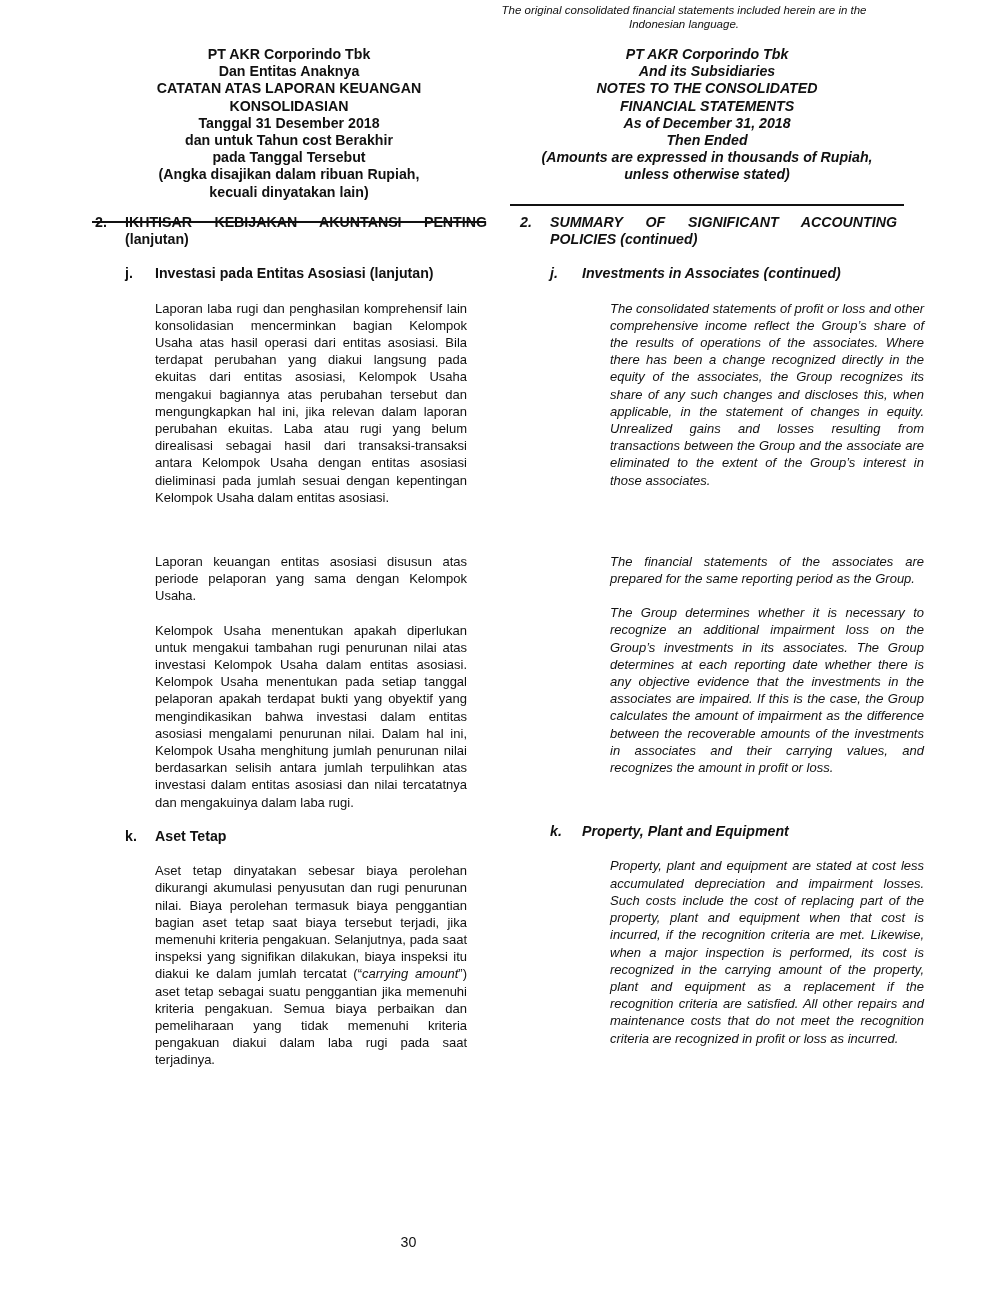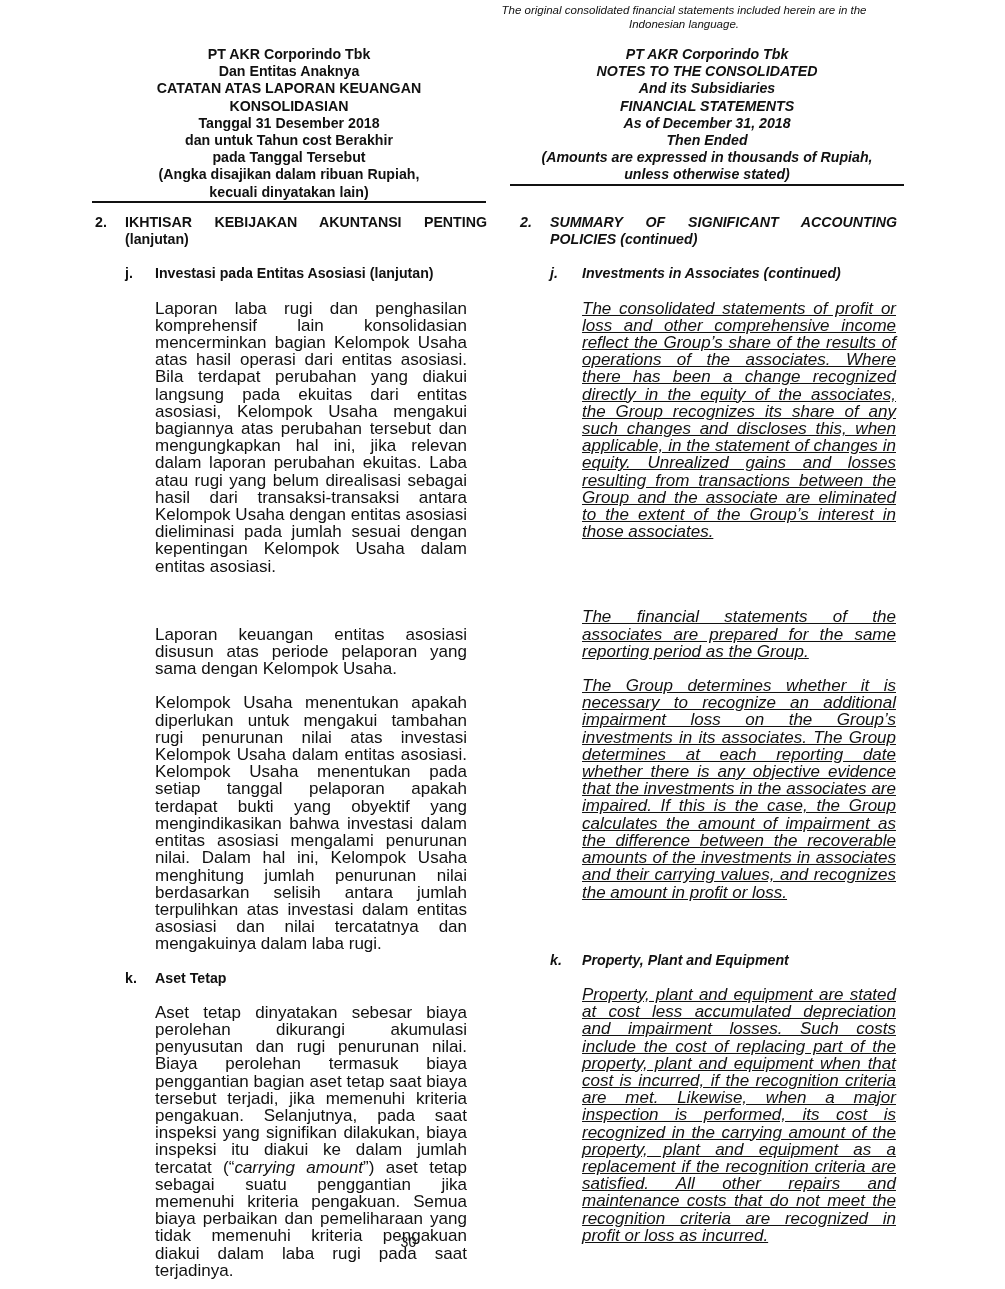--- a/index.html
+++ b/index.html
@@ -7,21 +7,21 @@
     width: 1005px; height: 1289px; position: relative; overflow: hidden;
     font-family: "Liberation Sans", sans-serif; color: #111111;
   }
   .note-top {
     position: absolute; top: 3px; right: 111px; width: 420px;
     text-align: center; font-style: italic; font-size: 11.5px; line-height: 14px;
   }
   .header {
     position: absolute; top: 46px; width: 394px;
     text-align: center; font-weight: bold; font-size: 14.2px; line-height: 17.2px;
-    border-bottom: 2px solid #111; padding-bottom: 0;
+    border-bottom: 2px solid #111; padding-bottom: 20px;
   }
   .header.left { left: 92px; }
   .header.right { left: 510px; font-style: italic; }
   .col { position: absolute; top: 214px; }
   .col.left { left: 95px; width: 392px; }
   .col.right { left: 520px; width: 377px; font-style: italic; }
   .sec-title {
     display: flex; font-weight: bold; font-size: 14.2px; line-height: 17.2px;
     text-align: justify;
   }
@@ -29,23 +29,23 @@
   .col.right .sec-num { width: 30px; }
   .sec-text { flex: 1; text-align: justify; text-align-last: left; }
   .sub-title {
     display: flex; font-weight: bold; font-size: 14.2px; line-height: 17.2px;
     margin-top: 17px; margin-left: 30px;
   }
   .sub-num { width: 30px; flex: none; }
   .col.right .sub-num { width: 32px; }
   .para {
     margin-left: 60px; margin-top: 17px;
-    font-size: 17px; line-height: 17.2px; text-align: justify;
+    font-size: 13px; line-height: 17.2px; text-align: justify;
   }
-  .col.right .para { margin-left: 62px; text-decoration: underline; }
+  .col.right .para { margin-left: 90px; }
   .col.left .para { width: 312px; }
   .col.right .para { width: 314px; }
   .page-num {
     position: absolute; top: 1234px; left: 0; width: 817px;
     text-align: center; font-size: 14.2px;
   }
 </style>
 </head>
 <body>
 
@@ -58,22 +58,22 @@
   <div>KONSOLIDASIAN</div>
   <div>Tanggal 31 Desember 2018</div>
   <div>dan untuk Tahun cost Berakhir</div>
   <div>pada Tanggal Tersebut</div>
   <div>(Angka disajikan dalam ribuan Rupiah,</div>
   <div>kecuali dinyatakan lain)</div>
 </div>
 
 <div class="header right">
   <div>PT AKR Corporindo Tbk</div>
+  <div>And its Subsidiaries</div>
   <div>NOTES TO THE CONSOLIDATED</div>
-  <div>And its Subsidiaries</div>
   <div>FINANCIAL STATEMENTS</div>
   <div>As of December 31, 2018</div>
   <div>Then Ended</div>
   <div>(Amounts are expressed in thousands of Rupiah,</div>
   <div>unless otherwise stated)</div>
 </div>
 
 <div class="col left">
   <div class="sec-title">
     <span class="sec-num">2.</span>

